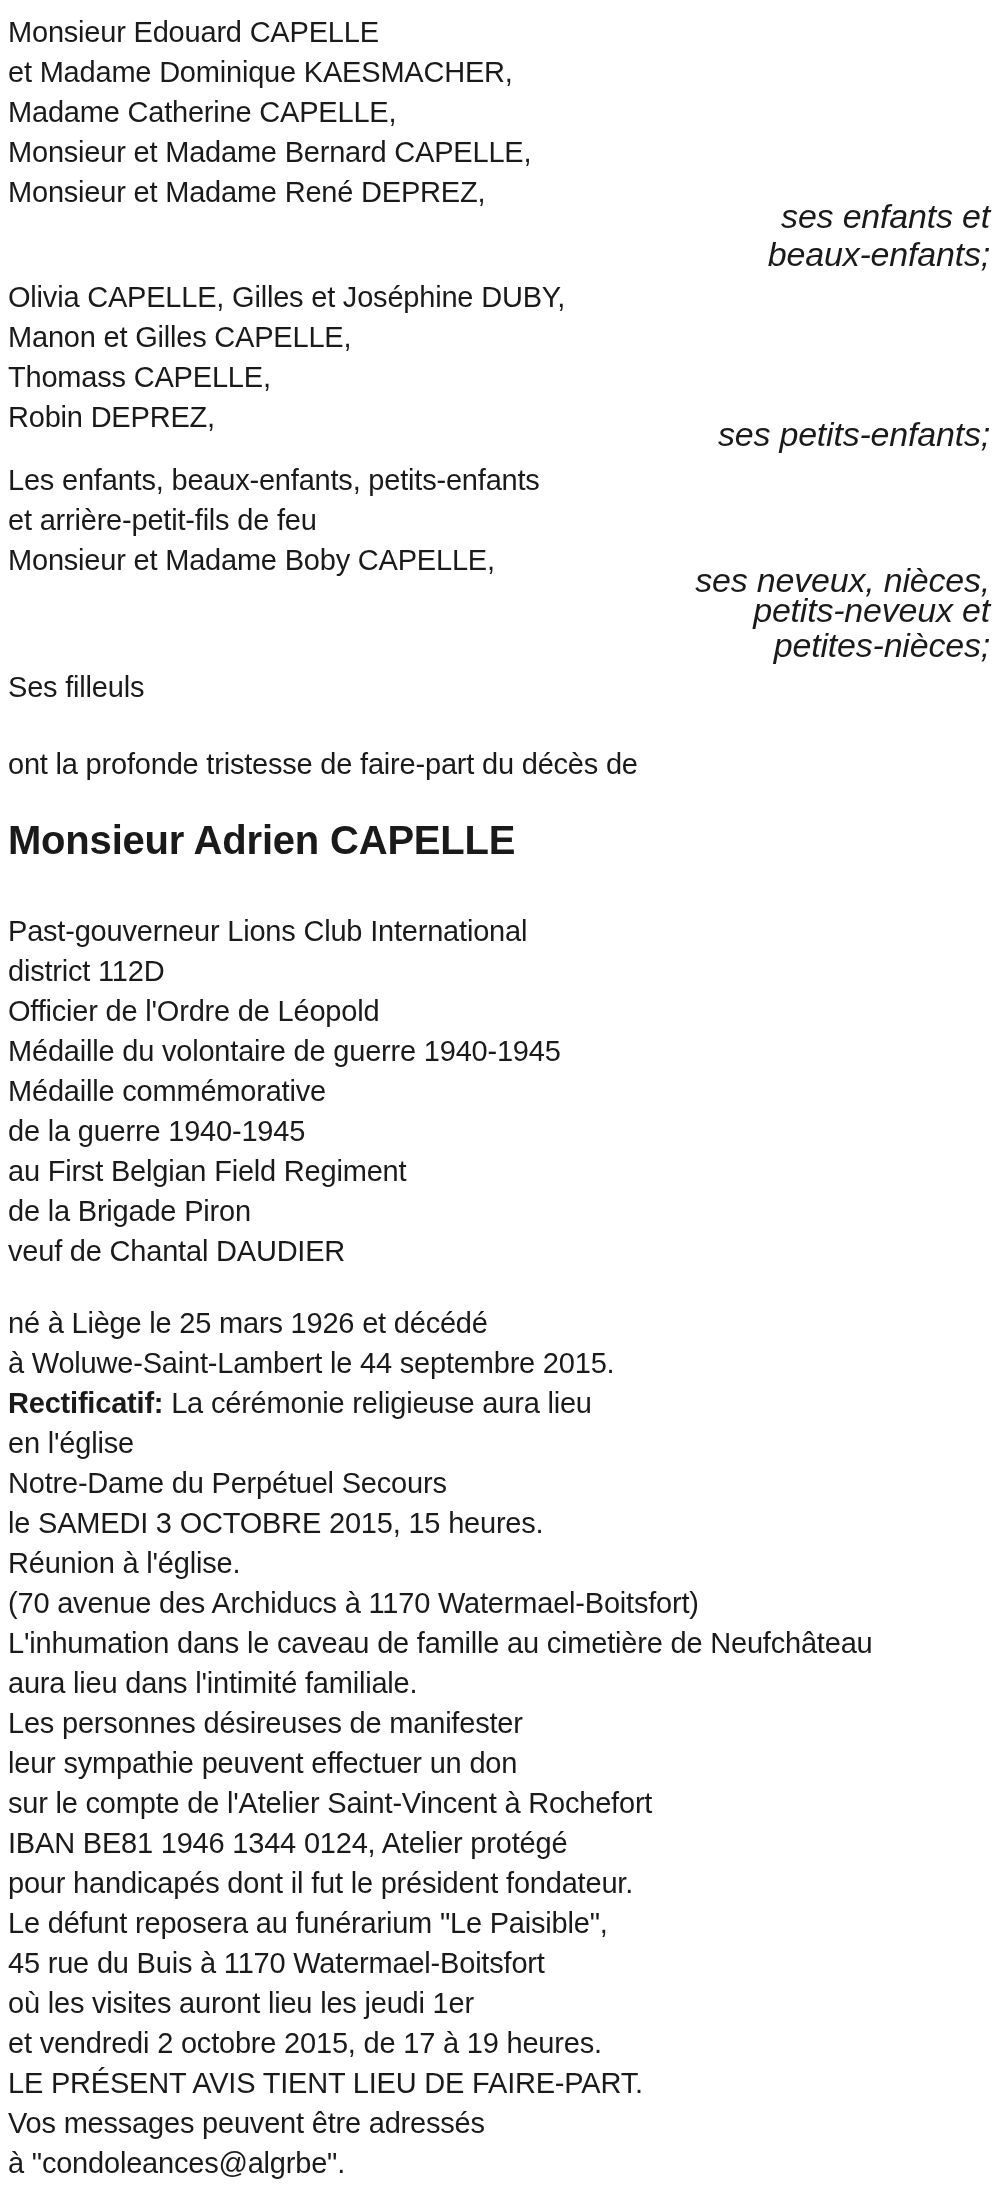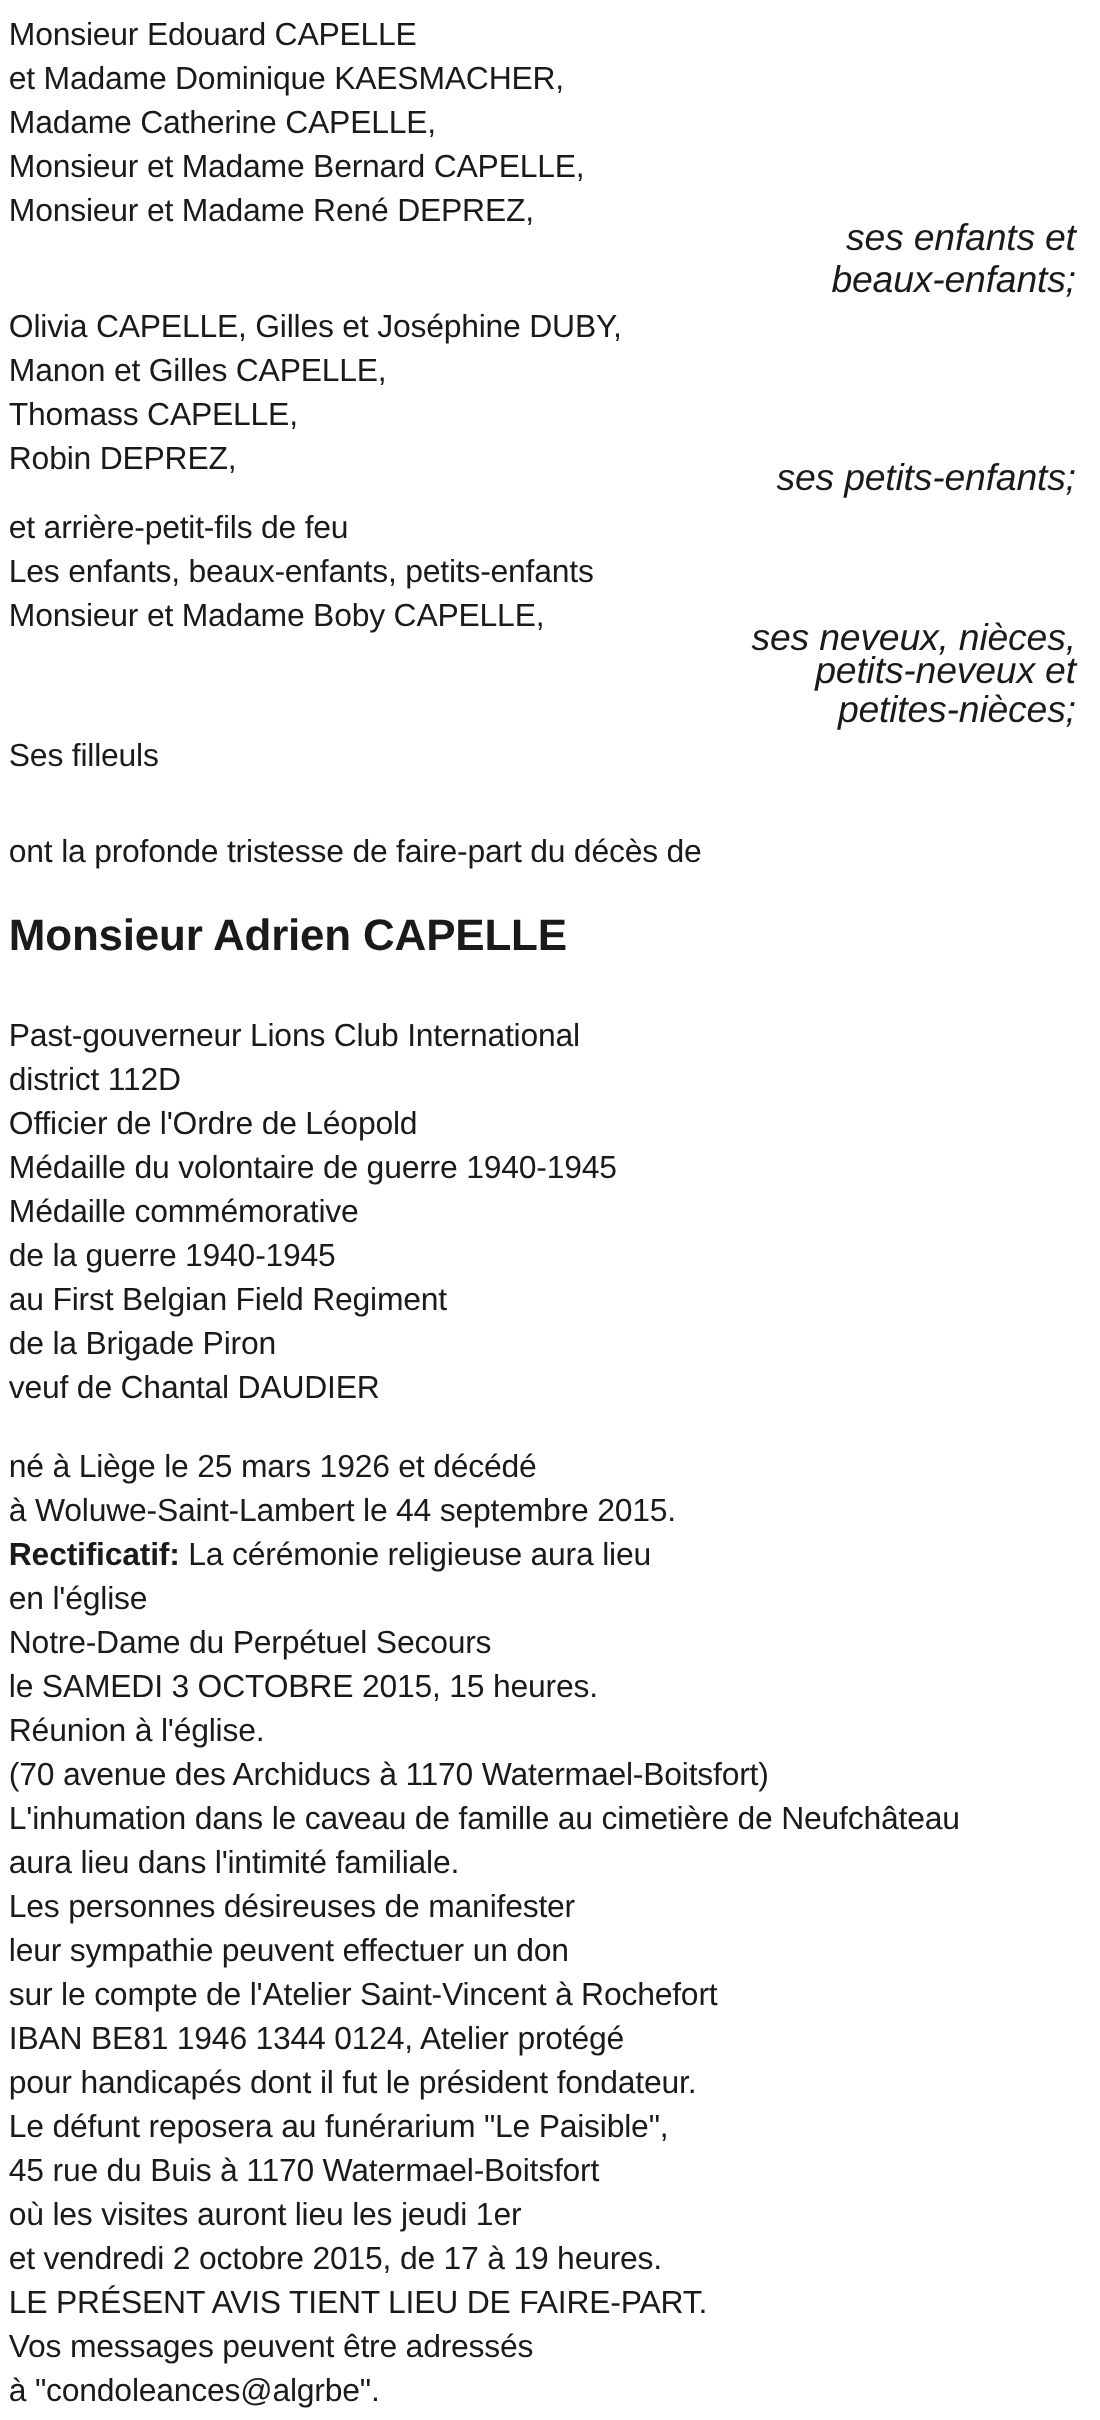--- a/index.html
+++ b/index.html
@@ -5,21 +5,21 @@
   * { margin: 0; padding: 0; box-sizing: border-box; }
   html, body { background: #ffffff; }
   body {
     width: 1000px; height: 2200px;
     font-family: "Liberation Sans", sans-serif;
     color: #1a1a1a;
     overflow: hidden;
   }
   .page {
     width: 1000px; height: 2200px;
-    padding: 12px 22px 0 8px;
+    padding: 12px 10px 0 8px;
     overflow: hidden;
   }
   
   .names p, .honors p, .notice p, .announcement p, .filleuls p {
     font-size: 29px;
     line-height: 40px;
     font-weight: 400;
     letter-spacing: -0.2px;
     white-space: nowrap;
   }
@@ -35,21 +35,21 @@
     white-space: nowrap;
   }
   .rel-1 { margin-top: -15px; }
   .rel-2 { margin-top: -22px; }
   .rel-3 { margin-top: -15px; }
   .rel-3 p:nth-child(-n+2) { line-height: 30px; }
   .rel-3 p:nth-child(3)    { line-height: 40px; }
   .block-2 { margin-top: 4px; }
   .block-3 { margin-top: 7px; }
   .filleuls { margin-top: 2px; }
-  .announcement { margin-top: 48px; }
+  .announcement { margin-top: 37px; }
   .deceased-name {
     margin-top: 32px;
     font-size: 40px;
     line-height: 48px;
     font-weight: 700;
     letter-spacing: -0.2px;
     white-space: nowrap;
   }
   .honors { margin-top: 47px; }
   .notice { margin-top: 32px; }
@@ -81,22 +81,22 @@
         <p>Thomass CAPELLE,</p>
         <p>Robin DEPREZ,</p>
       </div>
     <div class="relations rel-2">
         <p>ses petits-enfants;</p>
       </div>
   </section>
 
   <section class="block-3">
     <div class="names">
+        <p>Les enfants, beaux-enfants, petits-enfants</p>
         <p>et arrière-petit-fils de feu</p>
-        <p>Les enfants, beaux-enfants, petits-enfants</p>
         <p>Monsieur et Madame Boby CAPELLE,</p>
       </div>
     <div class="relations rel-3">
         <p>ses neveux, nièces,</p>
         <p>petits-neveux et</p>
         <p>petites-nièces;</p>
       </div>
   </section>
 
   <div class="names filleuls">

